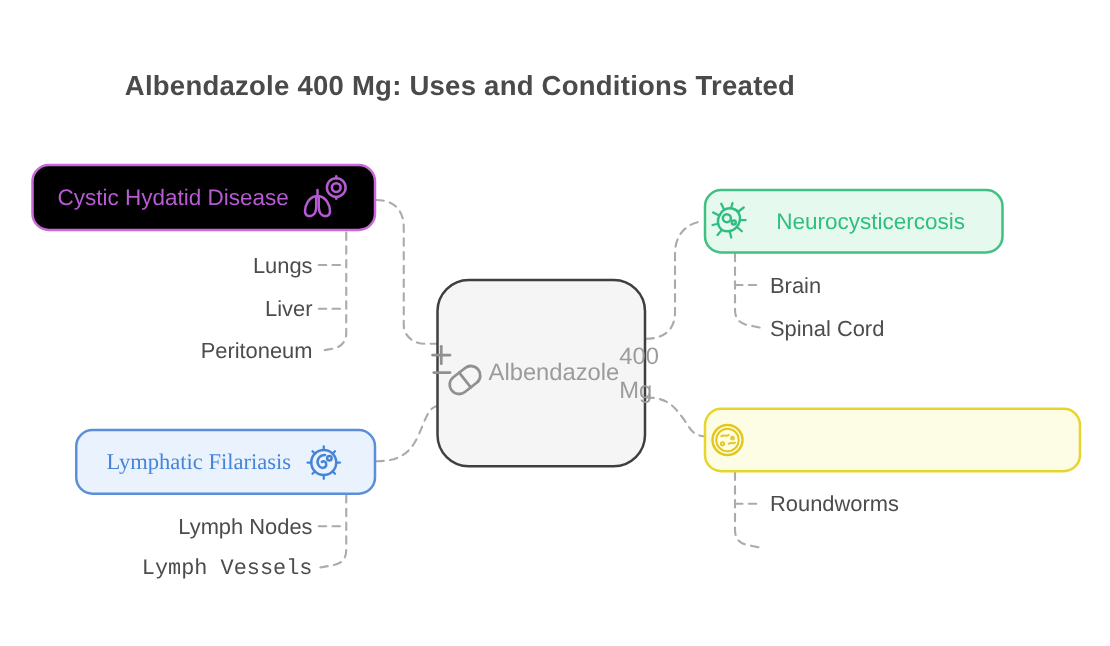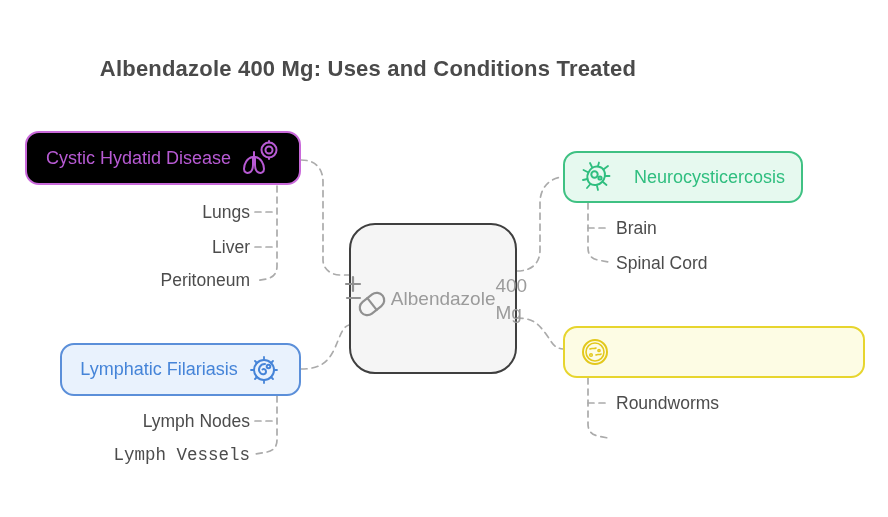--- a/index.html
+++ b/index.html
@@ -12,25 +12,25 @@
     position:absolute;left:0;top:56px;width:736px;text-align:center;
     font-size:22px;font-weight:bold;color:#4a4a4a;letter-spacing:.2px;z-index:2;
   }
   .node{
     position:absolute;display:flex;align-items:center;gap:9px;
     border-radius:14px;border:2px solid;box-sizing:border-box;z-index:3;
     font-size:18px;
   }
   .node .lbl{white-space:nowrap;}
   .node-left{justify-content:center;}
-  .node-right{justify-content:flex-start;padding-left:13px;gap:20px;}
+  .node-right{justify-content:flex-start;padding-left:0;gap:20px;}
   .node-cystic{left:25px;top:131px;width:276px;height:54px;
     background:#000000;border-color:#c969da;color:#b75ad3;}
   .node-lymphatic{left:60px;top:343px;width:241px;height:53px;
-    background:#e9f2fd;border-color:#5b8fd9;color:#4584d8;}
+    background:#e9f2fd;border-color:#5b8fd9;color:#4584d8;font-family:Liberation Serif, serif;}
   .node-neuro{left:563px;top:151px;width:240px;height:52px;
     background:#e6f9ef;border-color:#3fc183;color:#2fbe7f;}
   .node-worm{left:563px;top:326px;width:302px;height:52px;
     background:#fdfce4;border-color:#e7d52e;color:#e3c81c;}
   .center-node{
     position:absolute;left:349px;top:223px;width:168px;height:151px;
     background:#f5f5f5;border:2.5px solid #3f3f3f;border-radius:26px;
     box-sizing:border-box;display:flex;flex-direction:row;align-items:center;
     justify-content:center;z-index:3;color:#9b9b9b;font-size:19px;line-height:27px;
   }

